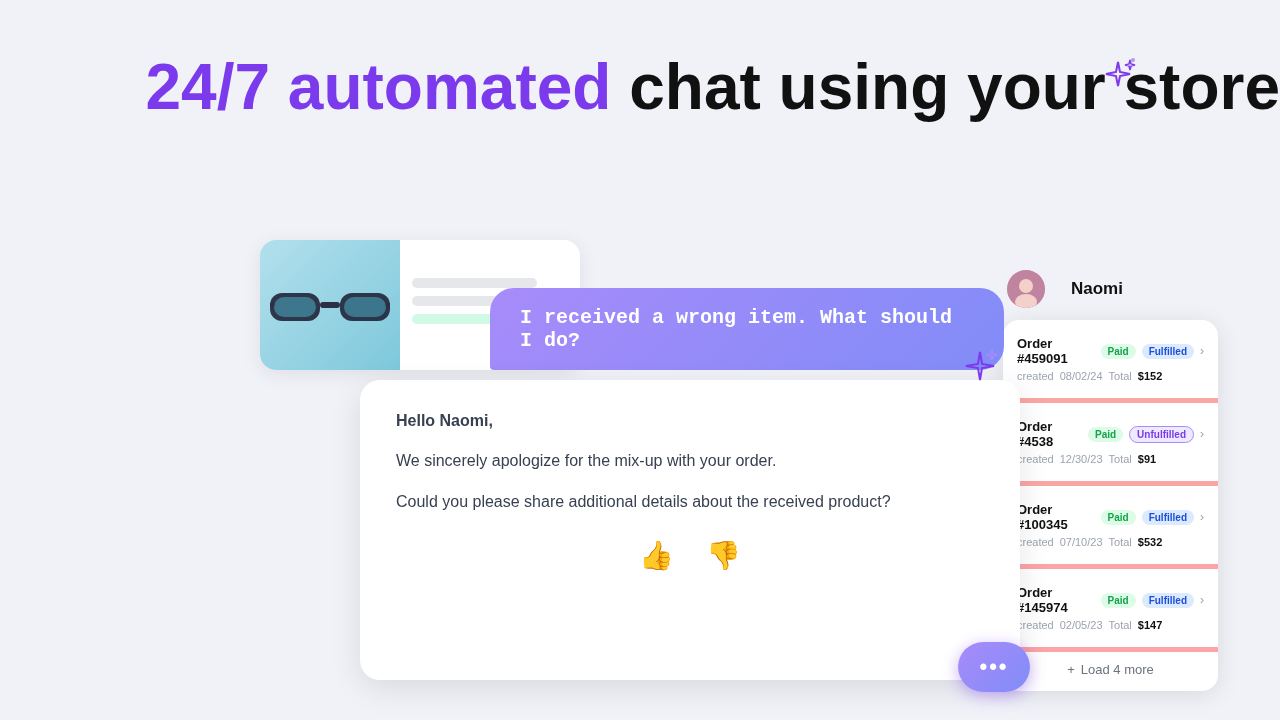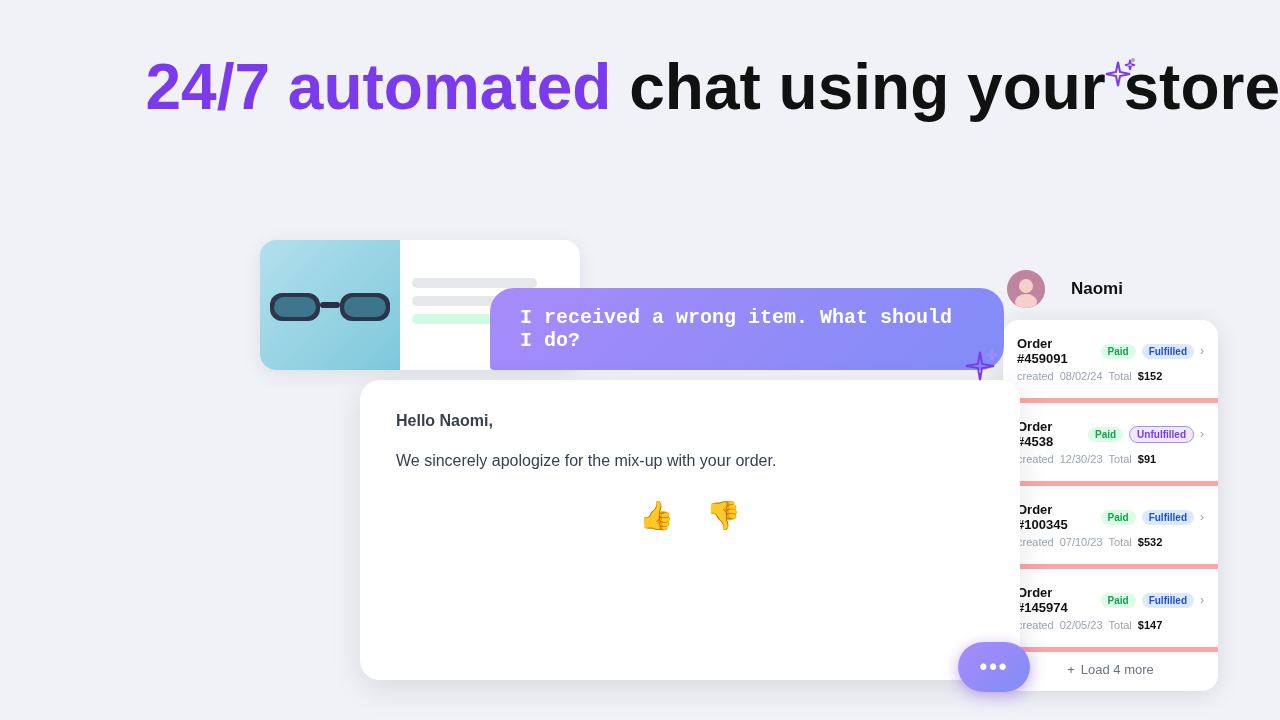--- a/index.html
+++ b/index.html
@@ -354,20 +354,21 @@
       <svg width="40" height="40" viewBox="0 0 40 40" fill="none">
         <path d="M20 4 L22 16 L34 18 L22 20 L20 32 L18 20 L6 18 L18 16 Z" stroke="#7c3aed" stroke-width="2" fill="none"></path>
         <path d="M32 2 L33 6 L37 7 L33 8 L32 12 L31 8 L27 7 L31 6 Z" stroke="#a78bfa" stroke-width="1.5" fill="none"></path>
       </svg>
     </div>
 
     <div class="ai-card">
       <div class="ai-text">
         <p><strong>Hello Naomi,</strong></p>
         <p>We sincerely apologize for the mix-up with your order.</p>
+        <p>Could you please share additional details about the received product?</p>
       </div>
       <div class="feedback-row">
         <button class="feedback-btn">👍</button>
         <button class="feedback-btn">👎</button>
       </div>
     </div>
 
   </div>
 
 </div>

